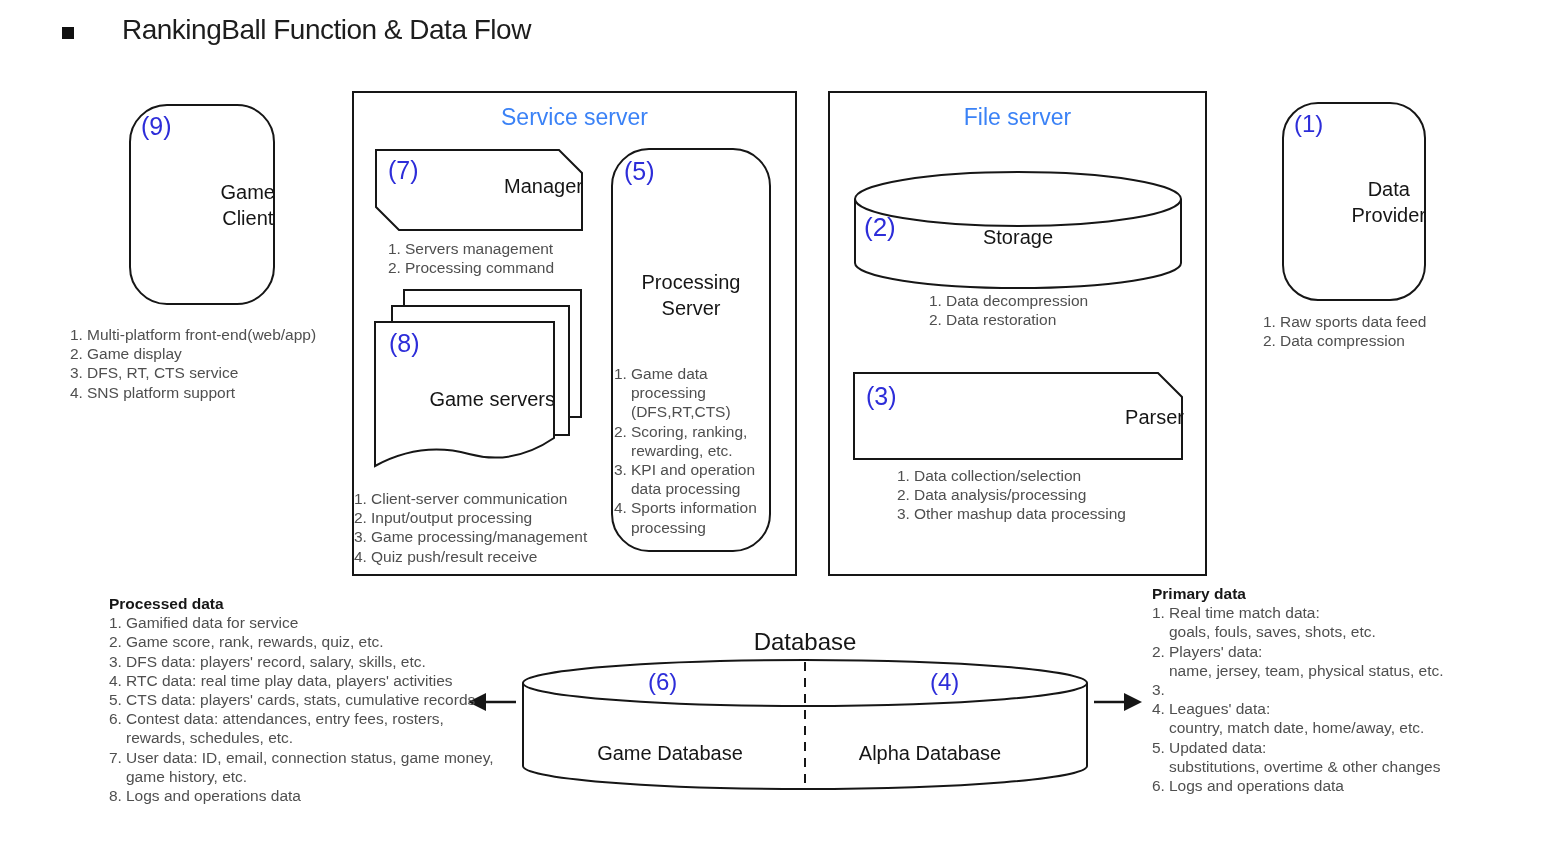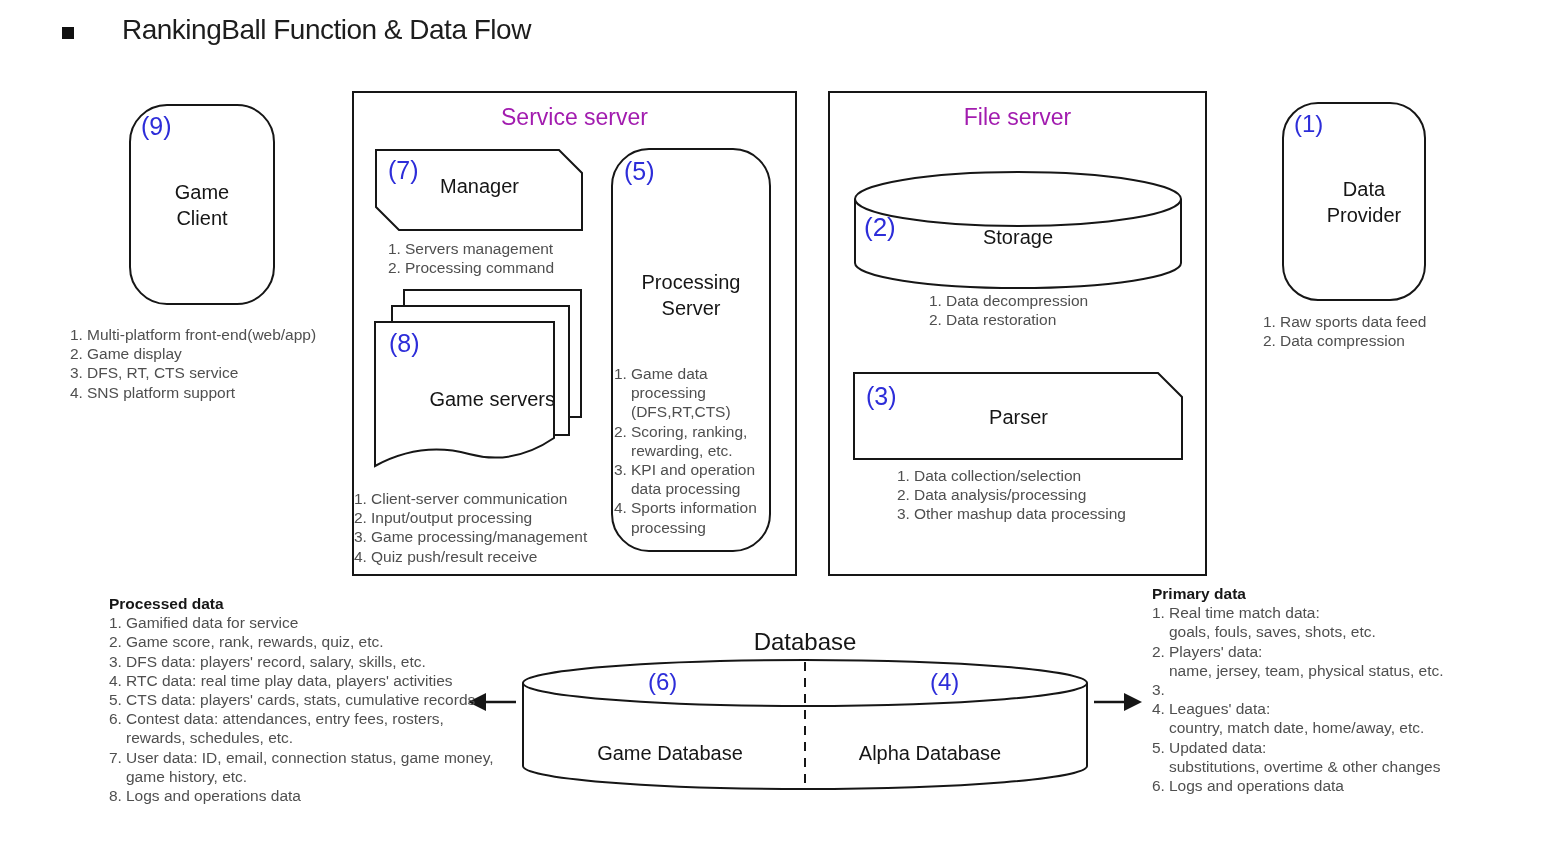--- a/index.html
+++ b/index.html
@@ -9,23 +9,23 @@
   .abs { position: absolute; }
 
   
   .bullet { left: 62px; top: 27px; width: 12px; height: 12px; background: #111; }
   .main-title { left: 122px; top: 14px; font-size: 28px; font-weight: 300; letter-spacing: -0.5px; color: #1d1d1d; }
 
   
   .blue-num { color: #2d2dd9; font-size: 25px; font-weight: 400; }
   .node-label { font-size: 20px; color: #161616; text-align: center; line-height: 26px; }
   .container-box { border: 2px solid #161616; background: #fff; }
-  .container-title { font-size: 23px; color: #a21caf; text-align: center; }
+  .container-title { font-size: 23px; color: #3b82f6; text-align: center; }
   .round-box { border: 2px solid #161616; border-radius: 38px; background: #fff; }
-  .flex-center { display: flex; align-items: center; justify-content: center; }
+  .flex-center { display: flex; align-items: center; justify-content: flex-end; }
 
   
   .list { font-size: 15.5px; line-height: 19.2px; color: #4f4f4f; }
   .li { display: flex; }
   .li .n { flex: 0 0 auto; min-width: 17px; }
   .li .t { white-space: nowrap; }
   .list-header { font-size: 15.5px; line-height: 19.2px; font-weight: bold; color: #161616; }
 
   svg.shape { display: block; overflow: visible; }
   svg.shape path, svg.shape rect, svg.shape ellipse { fill: #ffffff; stroke: #161616; stroke-width: 2; }

